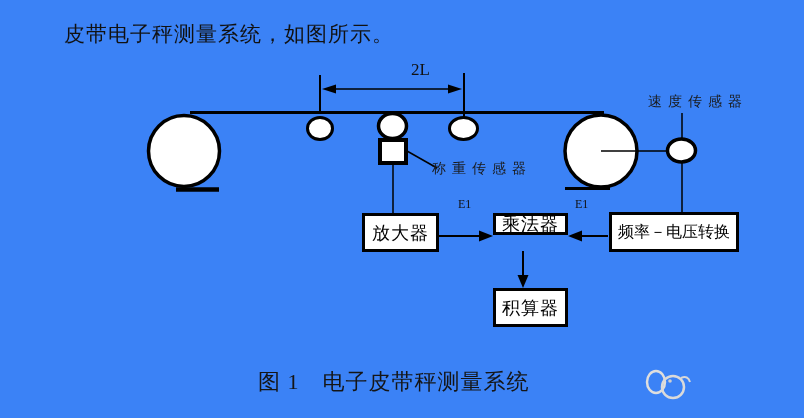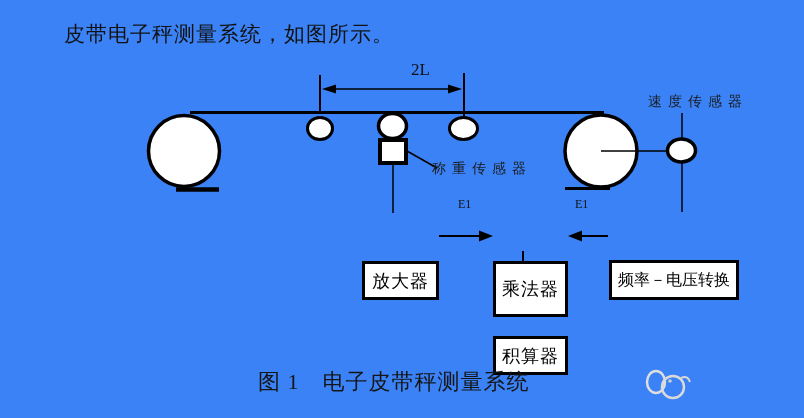--- a/index.html
+++ b/index.html
@@ -12,24 +12,24 @@
   .dim-label{left:388px;top:61px;font-size:17px;margin-left:23px;}
   .sensor-label{font-size:14px;letter-spacing:6px;color:#1a1a1a;}
   .speed-label{left:648px;top:95px;}
   .weight-label{left:432px;top:162px;}
   .e1-label{font-size:12px;}
   .e1-left{left:458px;top:198px;}
   .e1-right{left:575px;top:198px;}
   .block{
     position:absolute;box-sizing:border-box;border:3px solid #000;background:#fff;
     display:flex;align-items:center;justify-content:center;
-    font-size:18px;letter-spacing:1px;color:#000;margin-top:48px;
+    font-size:18px;letter-spacing:1px;color:#000;
   }
   .block-amplifier{left:362px;top:213px;width:77px;height:39px;}
-  .block-multiplier{left:493px;top:213px;width:75px;height:56px;text-align:center;}
+  .block-multiplier{left:493px;top:213px;width:75px;height:22px;text-align:center;}
   .block-fv{left:609px;top:212px;width:130px;height:40px;font-size:16px;letter-spacing:0;}
   .block-integrator{left:493px;top:288px;width:75px;height:39px;}
   .caption{left:258px;top:371px;font-size:22px;letter-spacing:1px;color:#151515;}
   .watermark-text{
     left:697px;top:374px;font-size:19px;font-weight:bold;letter-spacing:1px;
     font-family:"Liberation Sans","DejaVu Sans",sans-serif;
     color:#fbfbfb;text-shadow:1px 1px 0 #c6c6c6,-1px -1px 0 #ececec,0 0 1px #d8d8d8;
   }
   svg.layer{position:absolute;left:0;top:0;}
 </style>

